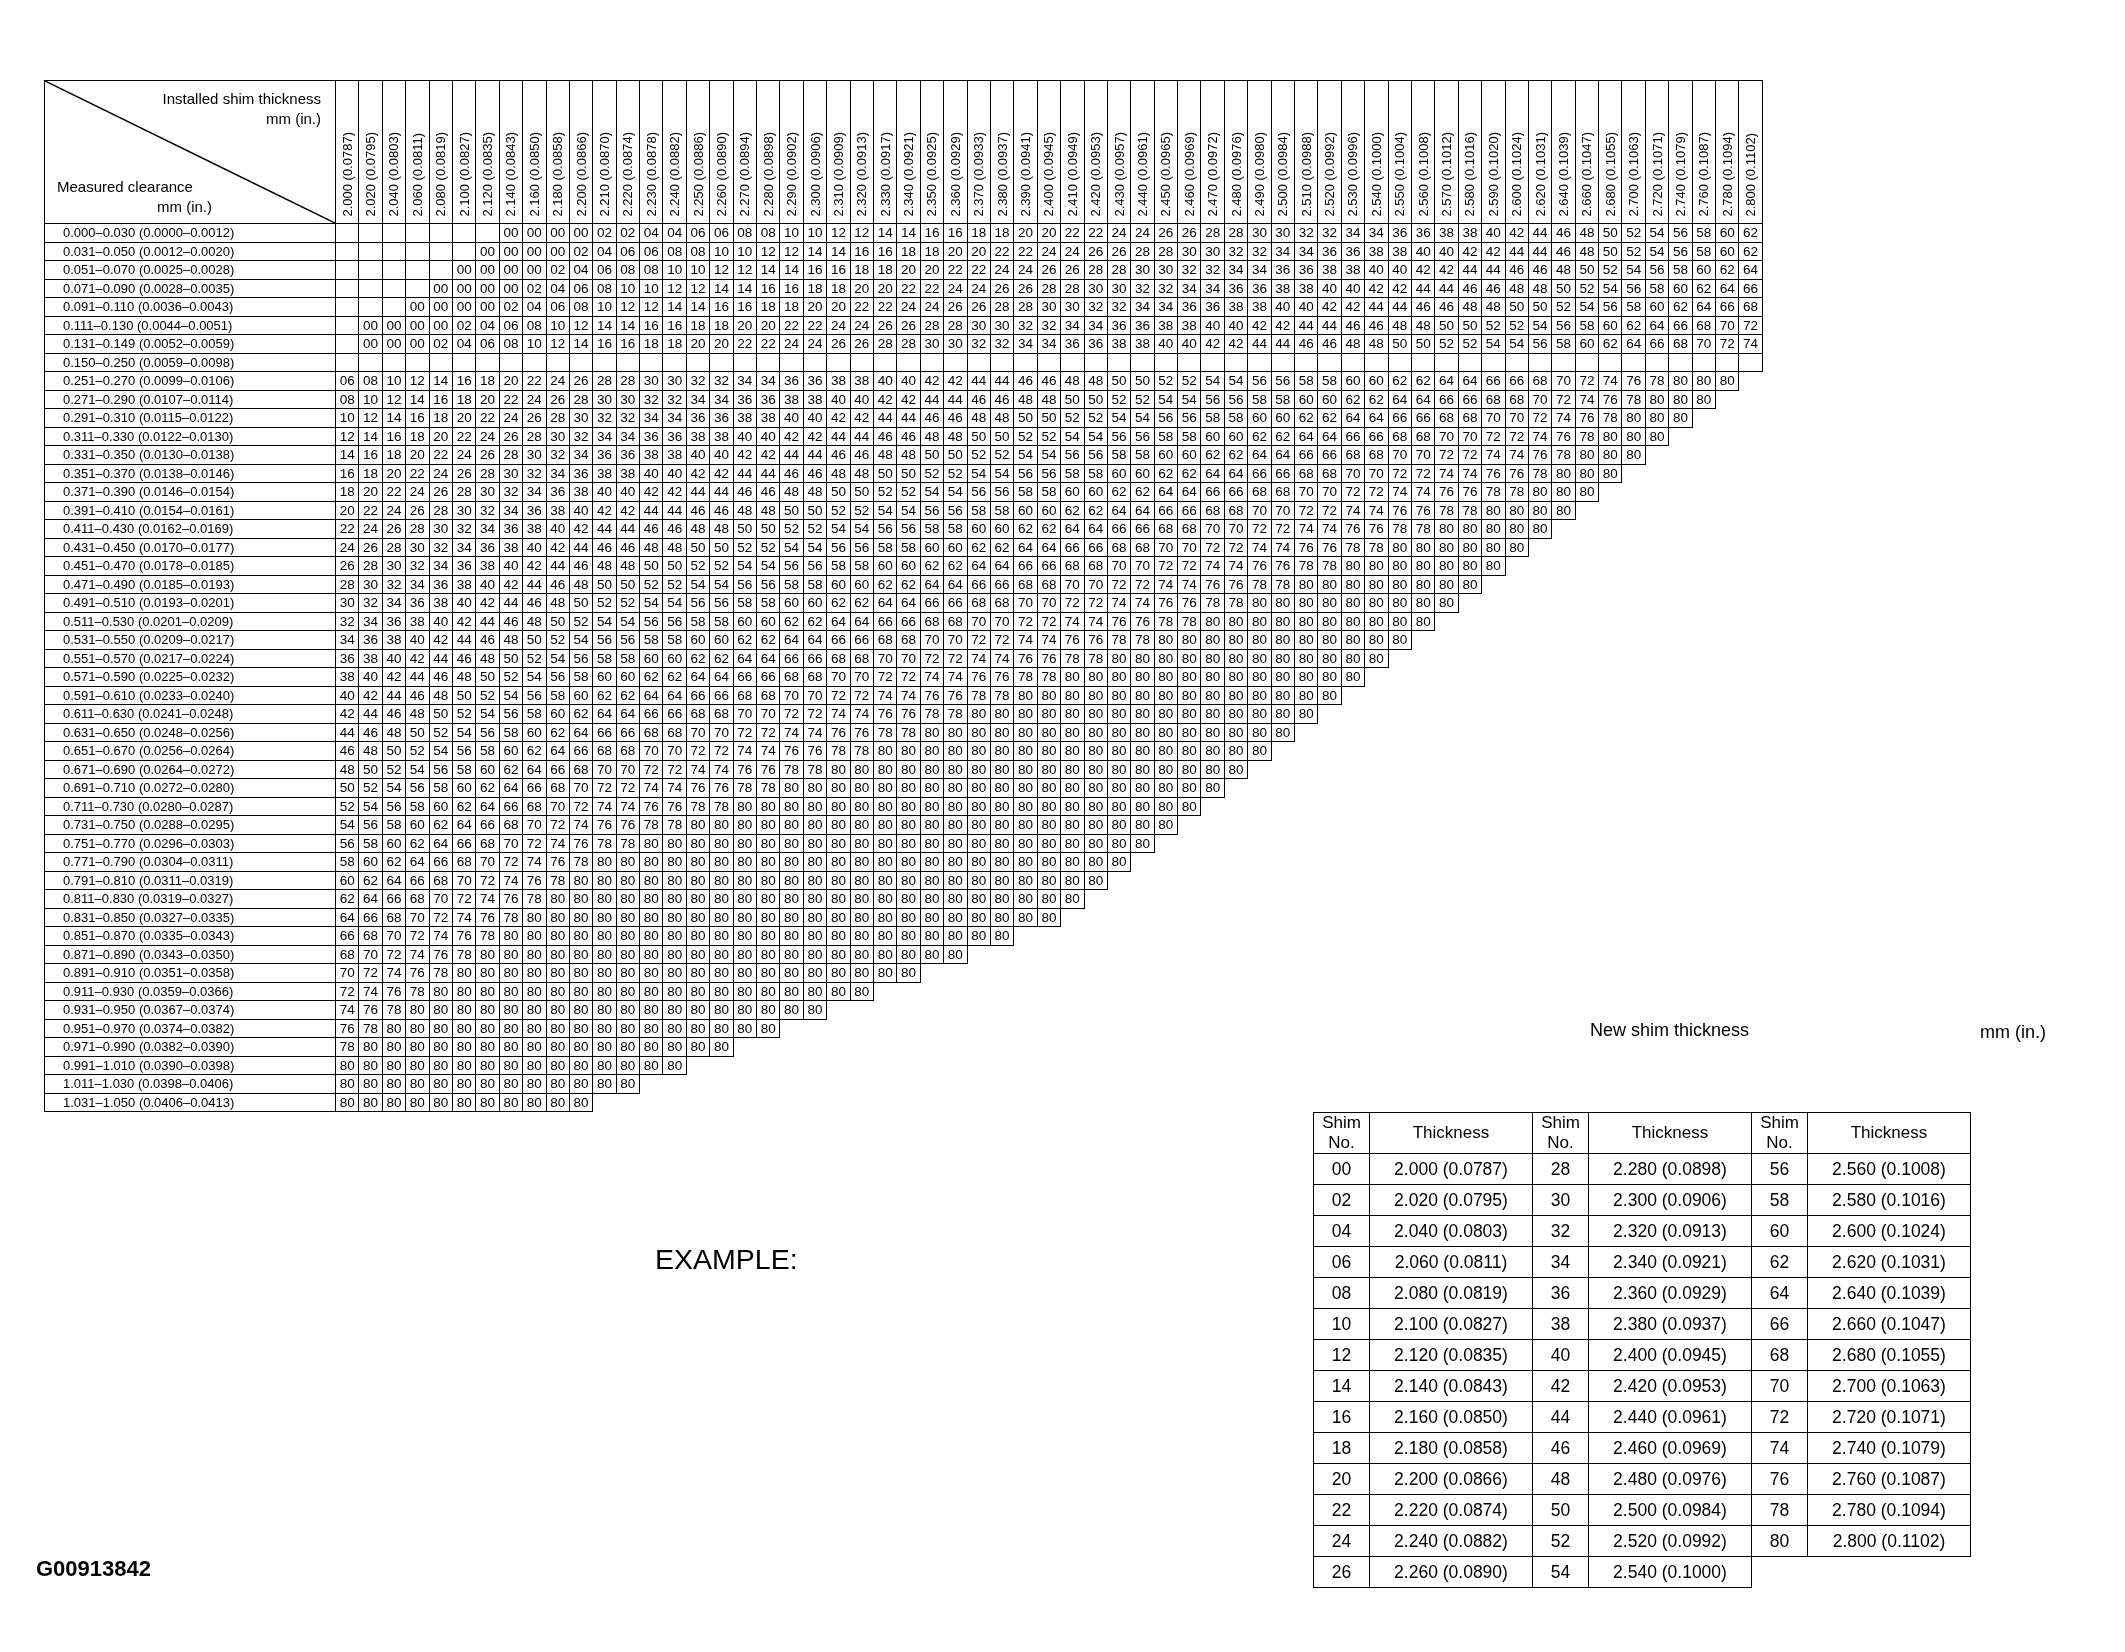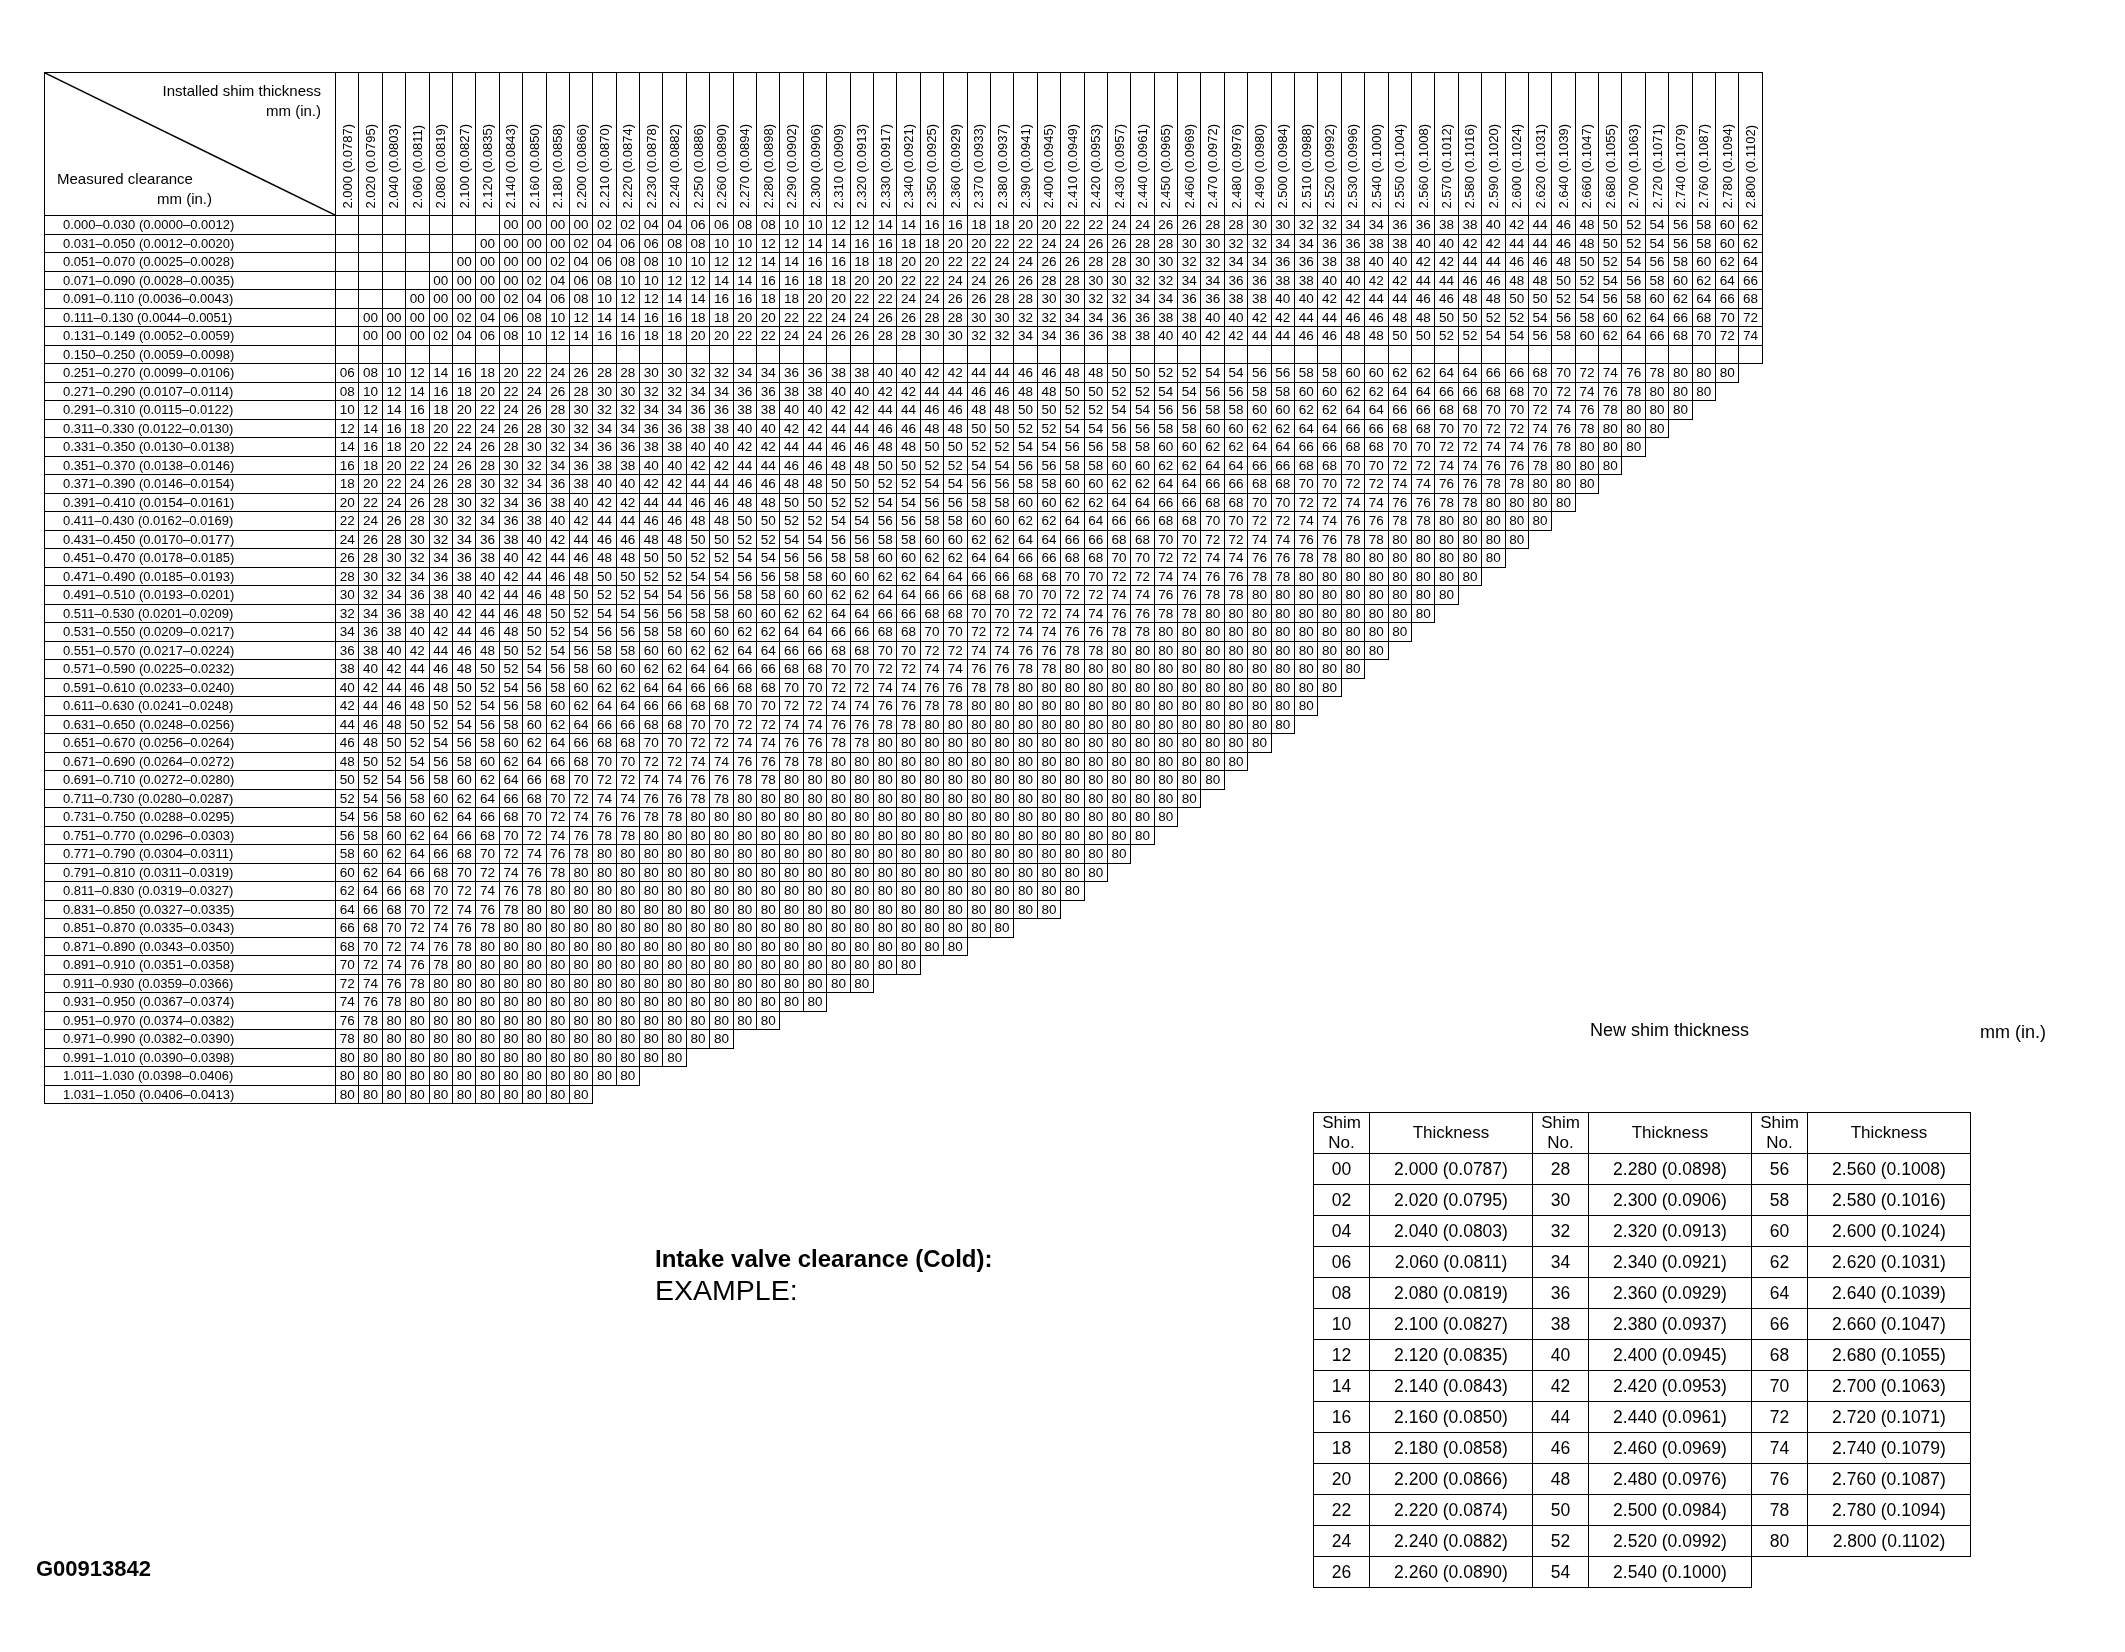--- a/index.html
+++ b/index.html
@@ -1,17 +1,17 @@
 <!DOCTYPE html>
 <html><head>
 <meta charset="utf-8">
 <style>
   body{margin:0;background:#fff;font-family:"Liberation Sans",sans-serif;color:#000;}
   .page{position:relative;width:2125px;height:1652px;overflow:hidden;background:#fff;}
-  .main-table{position:absolute;left:44px;top:72px;border-collapse:collapse;table-layout:fixed;}
+  .main-table{position:absolute;left:44px;top:80px;border-collapse:collapse;table-layout:fixed;}
   .main-table td,.main-table th{border:1.5px solid #000;padding:0;font-size:13.5px;text-align:center;height:17.5px;line-height:17px;overflow:hidden;white-space:nowrap;}
   .main-table th.colh{height:142px;width:22.4px;vertical-align:bottom;}
   .main-table th.colh div{writing-mode:vertical-rl;transform:rotate(180deg);font-weight:normal;font-size:13px;margin:0 auto 6px auto;}
   .corner{width:290px;position:relative;height:142px;}
   .corner svg{position:absolute;left:0;top:0;}
   .corner .tr{position:absolute;right:14px;top:8px;text-align:right;font-size:15px;line-height:20px;font-weight:normal;}
   .corner .bl{position:absolute;left:12px;bottom:6px;text-align:left;font-size:15px;line-height:20px;font-weight:normal;margin-top:11px;}
   .corner .bl span{display:block;padding-left:100px;}
   td.rowh{text-align:left;padding-left:18px;font-size:13px;width:272px;}
   td.blank{border:none;}
@@ -3302,21 +3302,20 @@
           <td class="blank"></td>
           <td class="blank"></td>
           <td class="blank"></td>
           <td class="blank"></td>
           <td class="blank"></td>
         </tr>
       </tbody>
   </table>
 
   <div class="note">
-    <div class="b">Intake valve clearance (Cold):</div>
     <div class="n">EXAMPLE:</div>
   </div>
 
   <div class="shim-title">New shim thickness</div>
   <div class="shim-unit">mm (in.)</div>
   <table class="shim-table">
     <thead>
         <tr id="shim-hdr">
           <th class="sn">Shim No.</th>
           <th class="th">Thickness</th>

